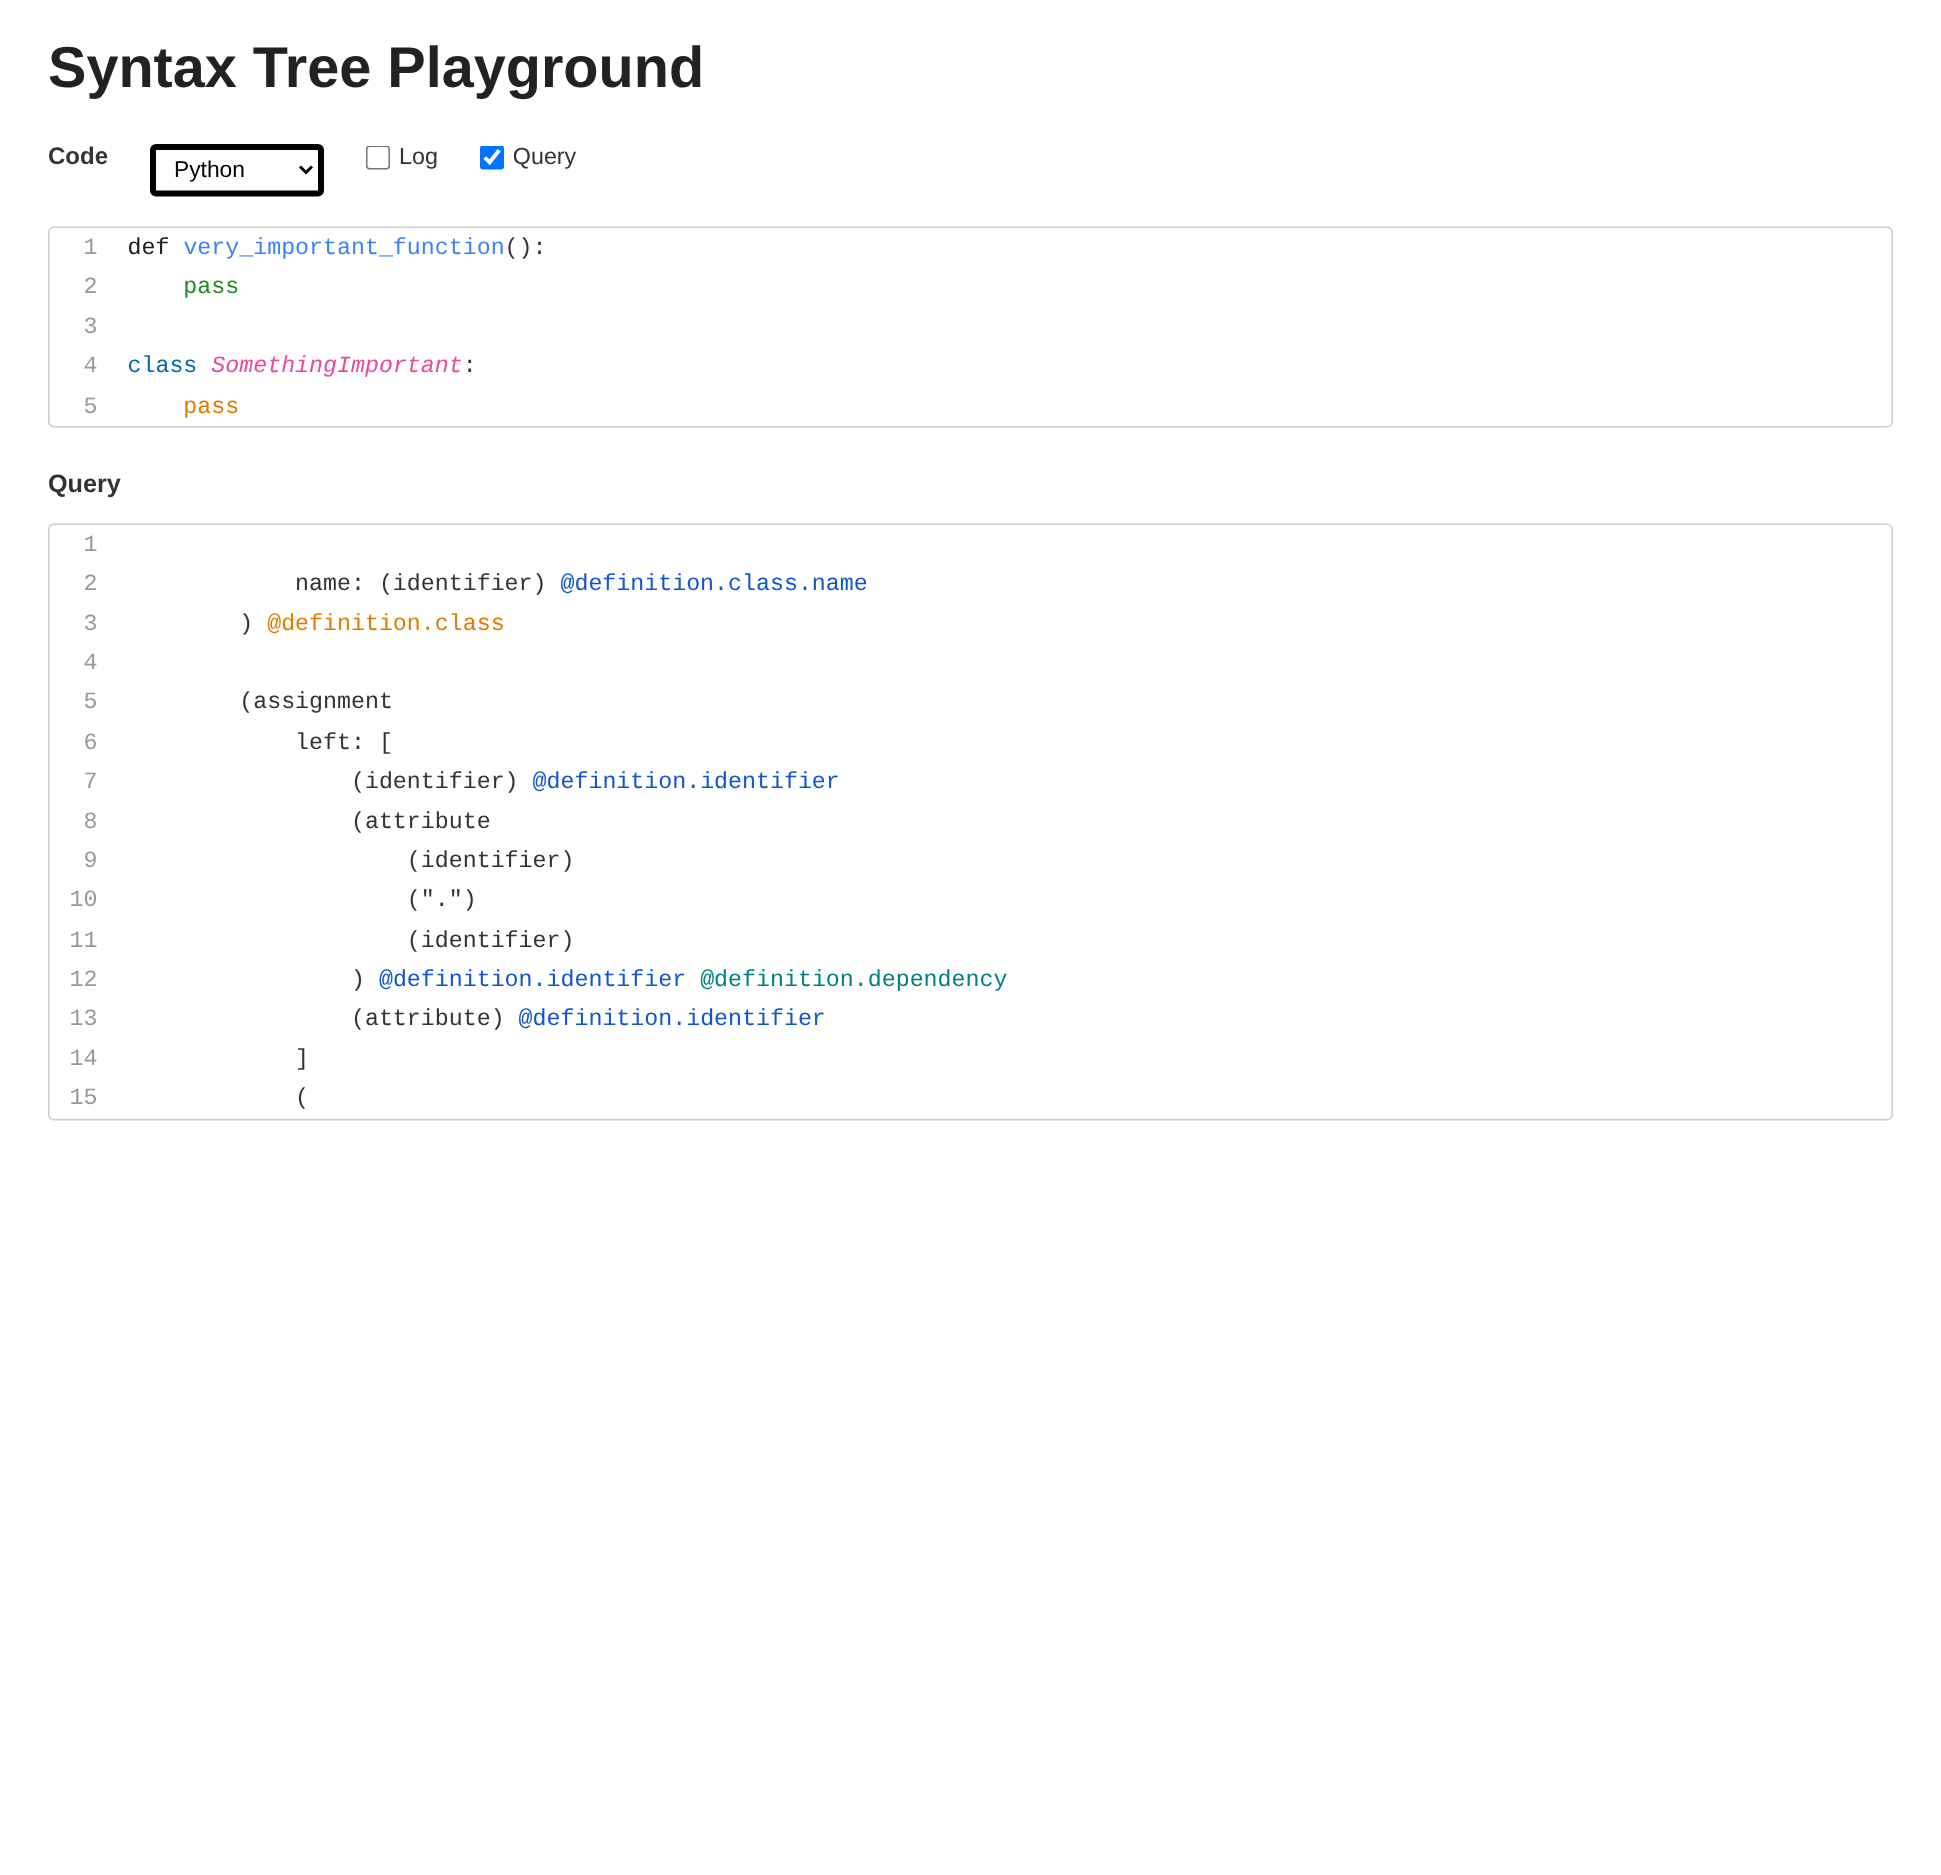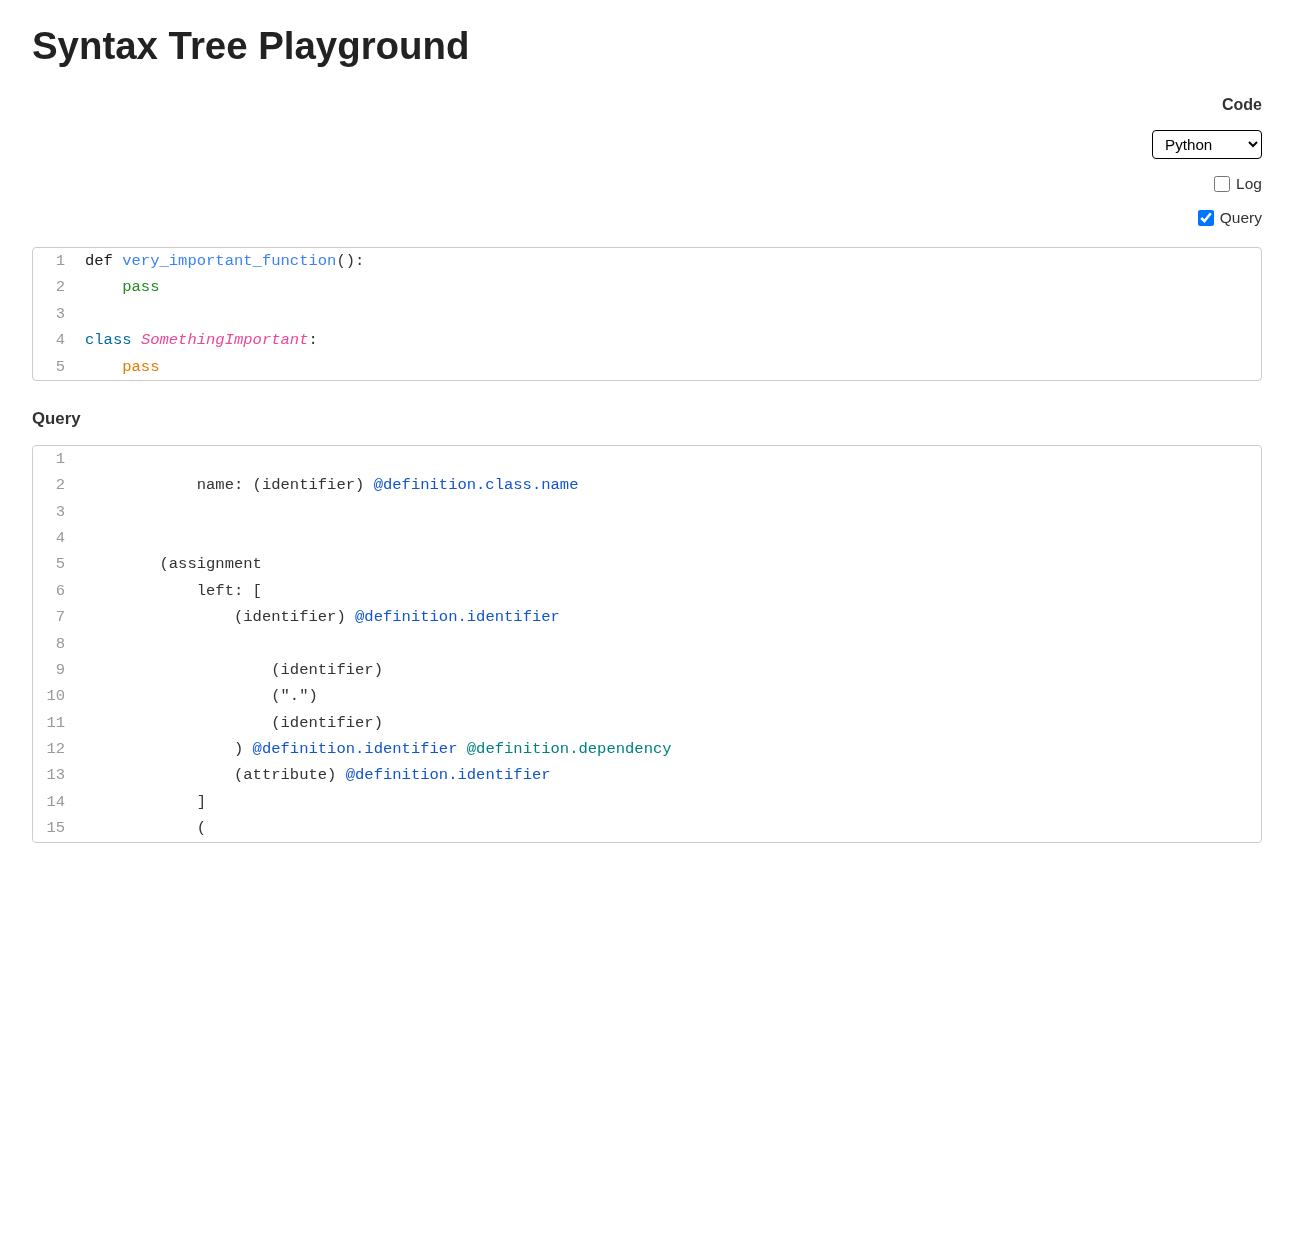--- a/index.html
+++ b/index.html
@@ -13,34 +13,33 @@
 
     h1 {
       font-size: 2.4em;
       font-weight: 800;
       color: #222;
       margin-bottom: 28px;
     }
 
     .controls {
       display: flex;
-      align-items: flex-end;
-      gap: 16px;
+      align-items: flex-start;
+      gap: 28px;
       margin-bottom: 20px;
-      flex-direction: column;
     }
 
     .controls-label {
       font-weight: 700;
       font-size: 1em;
       color: #333;
     }
 
     .lang-select {
-      border: 1px solid #000000;
+      border: 4px solid #000000;
       border-radius: 4px;
       padding: 4px 8px;
       font-size: 0.95em;
       background: #fff;
       cursor: pointer;
     }
 
     .checkbox-group {
       display: flex;
       align-items: center;
@@ -160,39 +159,41 @@
 <div class="code-editor" id="query-editor">
 <div class="code-line">
       <span class="line-number">1</span>
     </div>
     <div class="code-line">
       <span class="line-number">2</span>
       <span class="line-content"><span class="q-field">            name: (identifier) </span><span class="q-capture-blue">@definition.class.name</span></span>
     </div>
     <div class="code-line">
       <span class="line-number">3</span>
+      <span class="line-content"><span class="q-paren">        ) </span><span class="q-capture-orange">@definition.class</span></span>
     </div>
     <div class="code-line">
       <span class="line-number">4</span>
       <span class="line-content">&nbsp;</span>
     </div>
     <div class="code-line">
       <span class="line-number">5</span>
       <span class="line-content"><span class="q-node">        (assignment</span></span>
     </div>
     <div class="code-line">
       <span class="line-number">6</span>
       <span class="line-content"><span class="q-field">            left: [</span></span>
     </div>
     <div class="code-line">
       <span class="line-number">7</span>
       <span class="line-content"><span class="q-node">                (identifier) </span><span class="q-capture-blue">@definition.identifier</span></span>
     </div>
     <div class="code-line">
       <span class="line-number">8</span>
+      <span class="line-content"><span class="q-node">                (attribute</span></span>
     </div>
     <div class="code-line">
       <span class="line-number">9</span>
       <span class="line-content"><span class="q-node">                    (identifier)</span></span>
     </div>
     <div class="code-line">
       <span class="line-number">10</span>
       <span class="line-content"><span class="q-string">                    (".")</span></span>
     </div>
     <div class="code-line">

